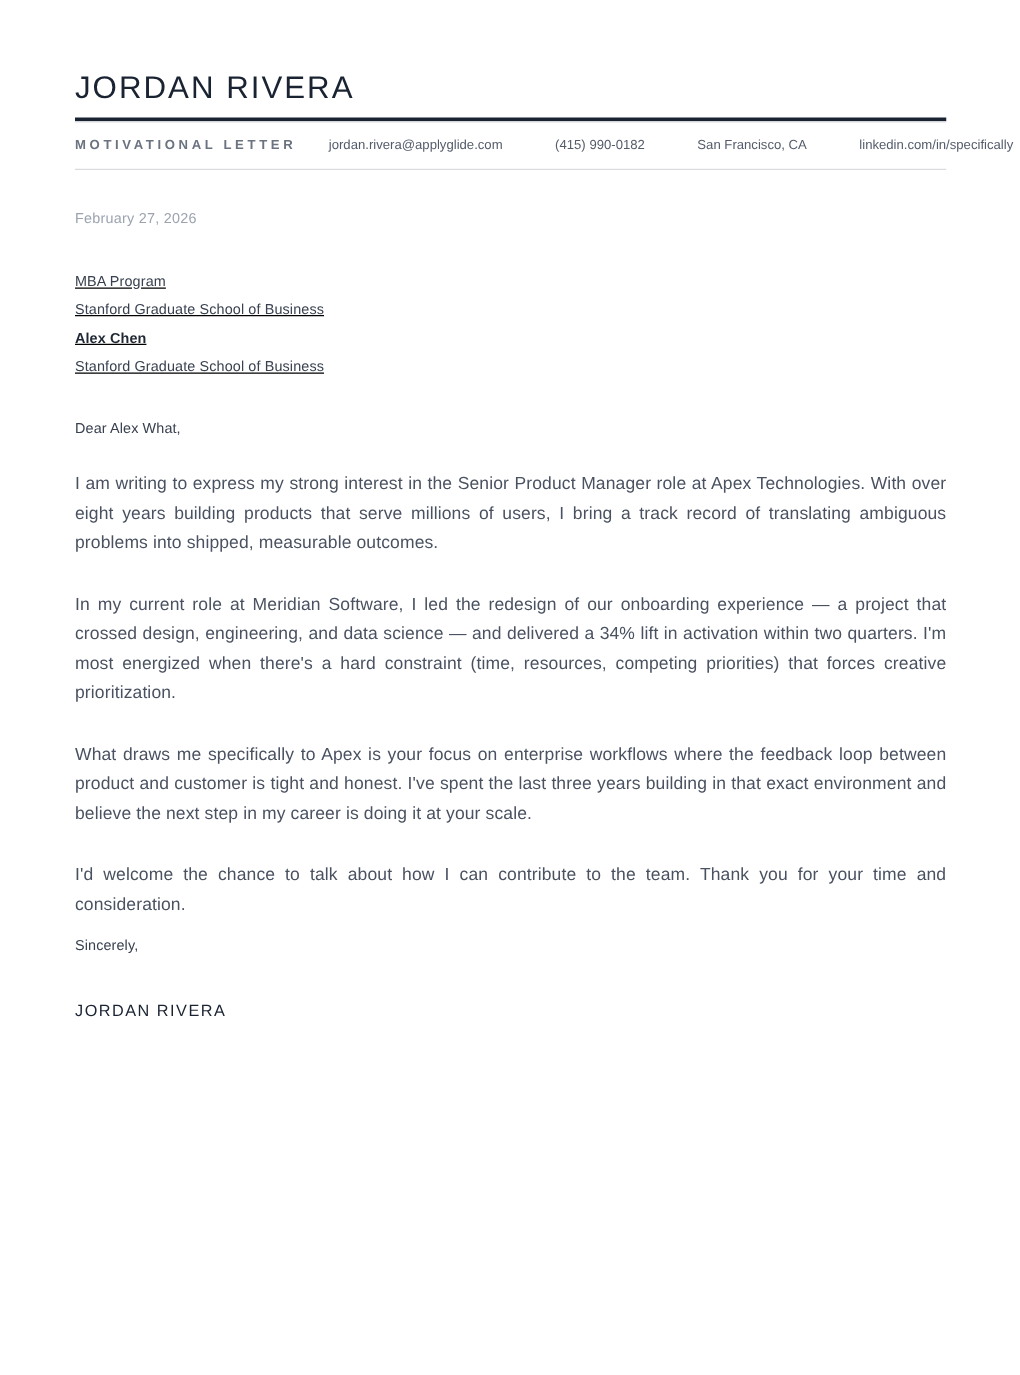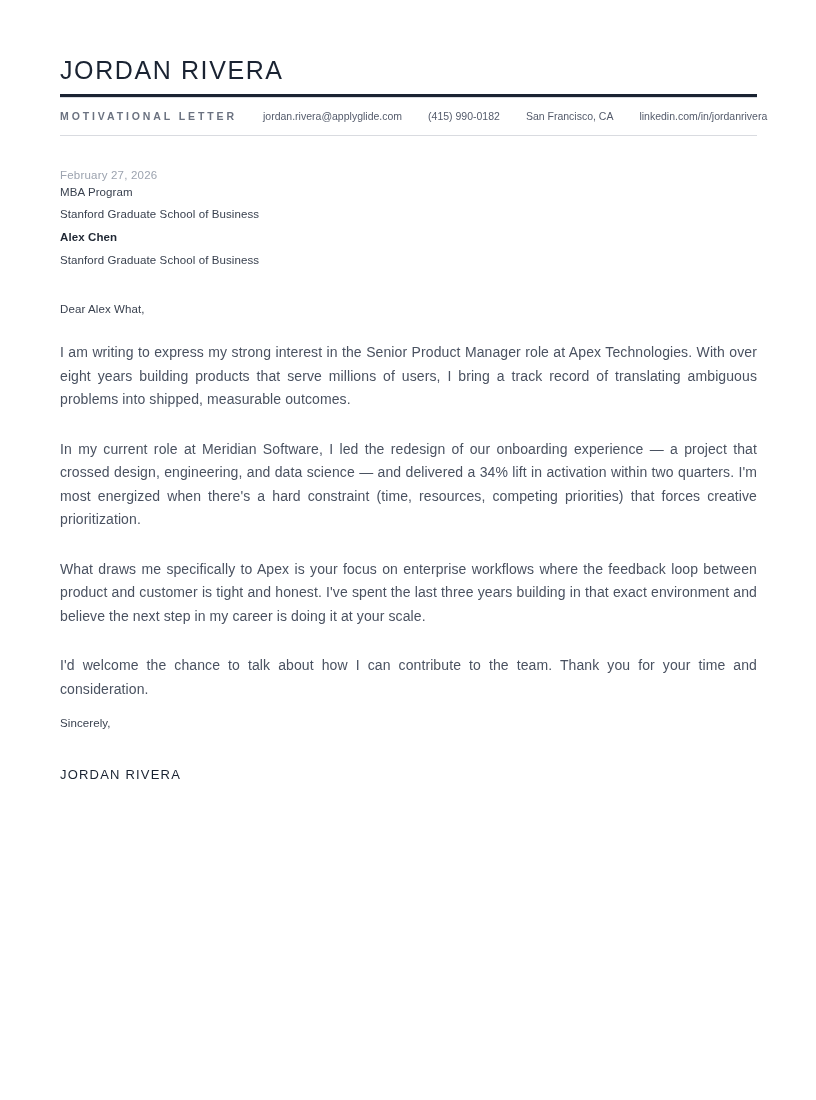--- a/index.html
+++ b/index.html
@@ -59,40 +59,42 @@
     font-size: 10.5px;
     font-weight: 700;
     letter-spacing: 2.9px;
     color: #6b7280;
     white-space: nowrap;
   }
   .contact-list {
     display: flex;
     align-items: center;
     margin-left: auto;
-    gap: 0;
+    gap: 16px;
   }
   .contact-item {
     font-size: 10.5px;
     color: #545b6b;
     white-space: nowrap;
     padding-left: 26px;
   }
   .meta-rule-bottom {
     margin-top: 4px;
   }
 
   
   .date-line {
     font-size: 11.5px;
     color: #9ca3af;
     margin-top: 33px;
     letter-spacing: 0.2px;
   }
   .recipient {
+    margin-top: 34px;
+    text-decoration: underline;
   }
   .recipient-line {
     font-size: 11.5px;
     color: #39414f;
     line-height: 22.6px;
     letter-spacing: 0.1px;
   }
   .recipient-line.strong {
     font-weight: 700;
     color: #1f2733;
@@ -137,21 +139,21 @@
       <div class="rule-thick"></div>
       <div class="rule-thin"></div>
 
       <div class="meta-band">
         <div class="doc-kind">MOTIVATIONAL LETTER</div>
 
         <div class="contact-list">
           <span class="contact-item">jordan.rivera@applyglide.com</span>
           <span class="contact-item">(415) 990-0182</span>
           <span class="contact-item">San Francisco, CA</span>
-          <span class="contact-item">linkedin.com/in/jordanrivera</span>
+          <span class="contact-item">linkedin.com/in/specifically</span>
         </div>
       </div>
 
       <div class="rule-thin meta-rule-bottom"></div>
     </div>
 
     <div class="date-line">February 27, 2026</div>
 
     <div class="recipient">
       <div class="recipient-line">MBA Program</div>

